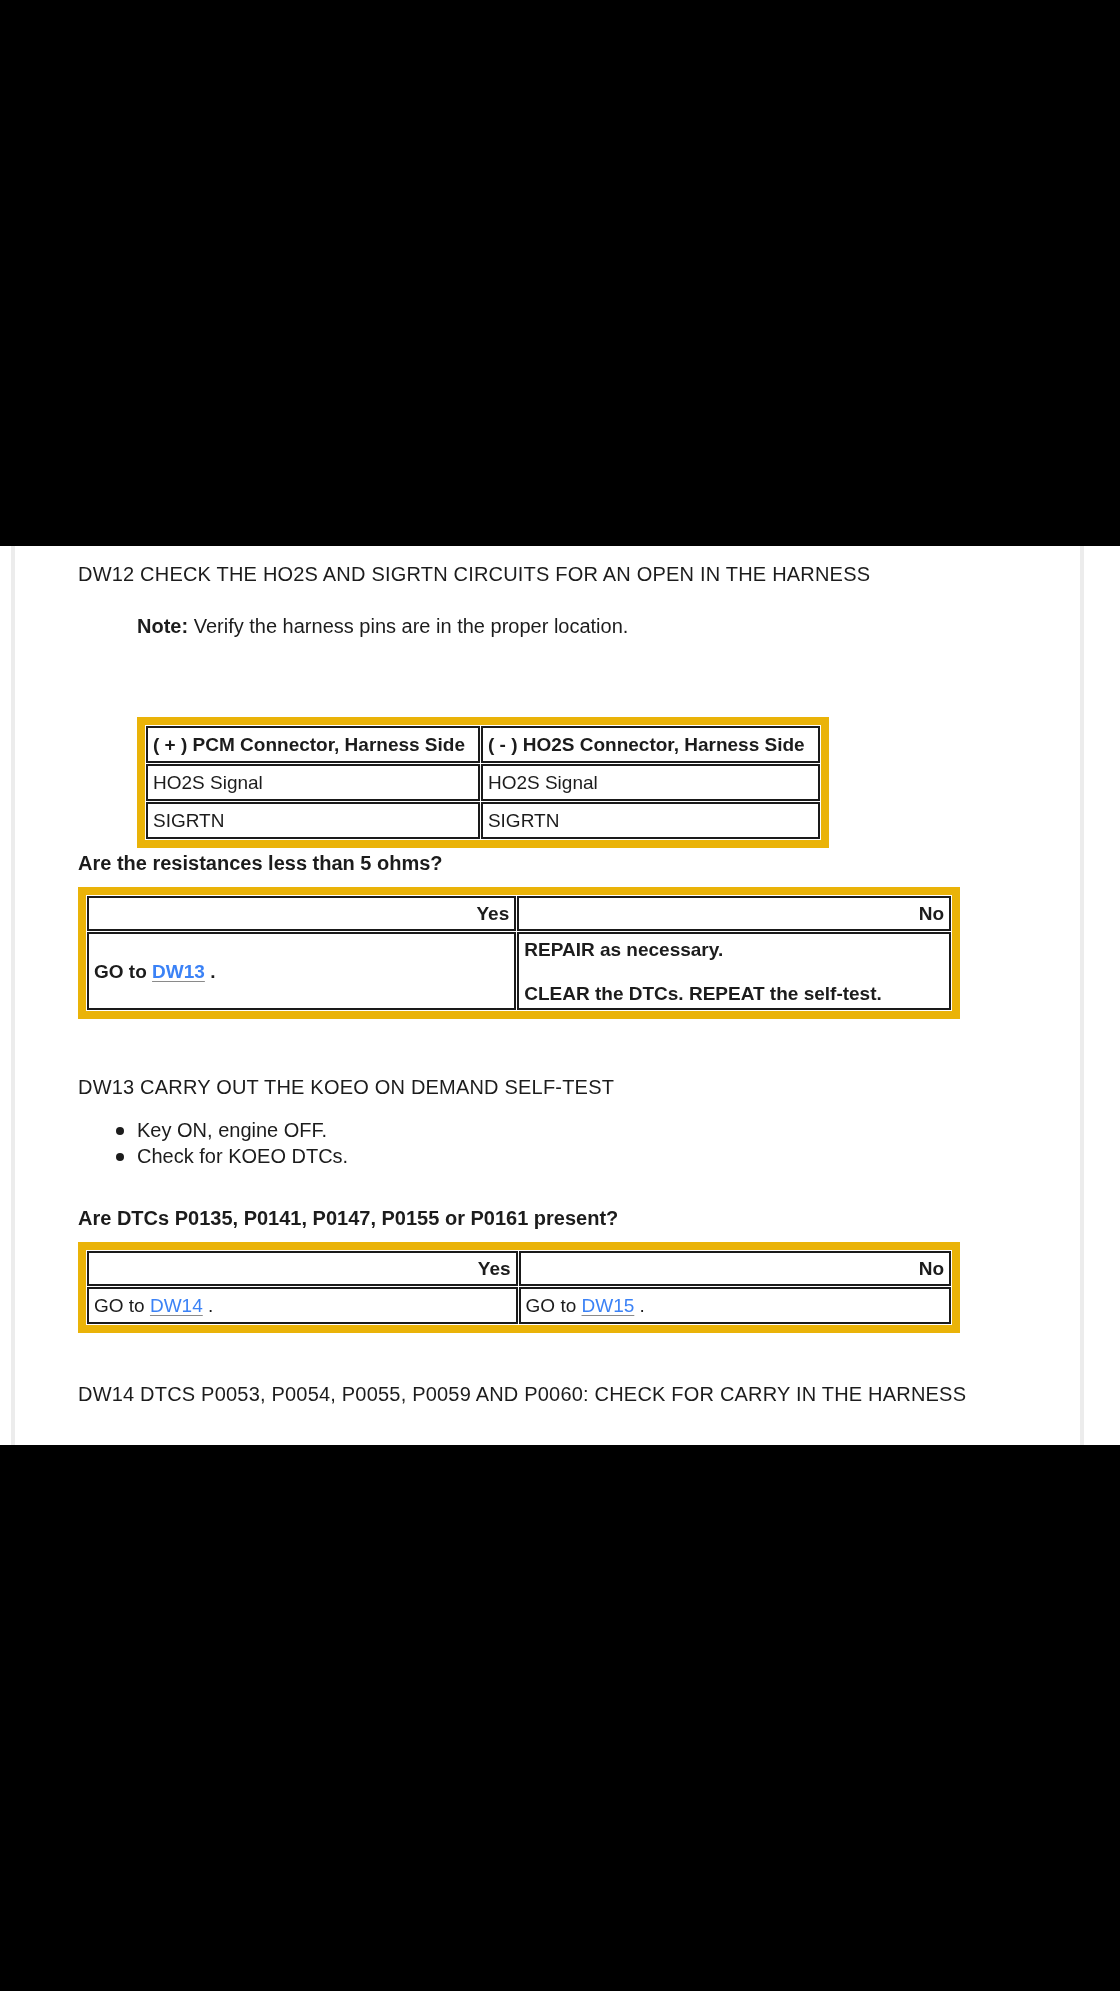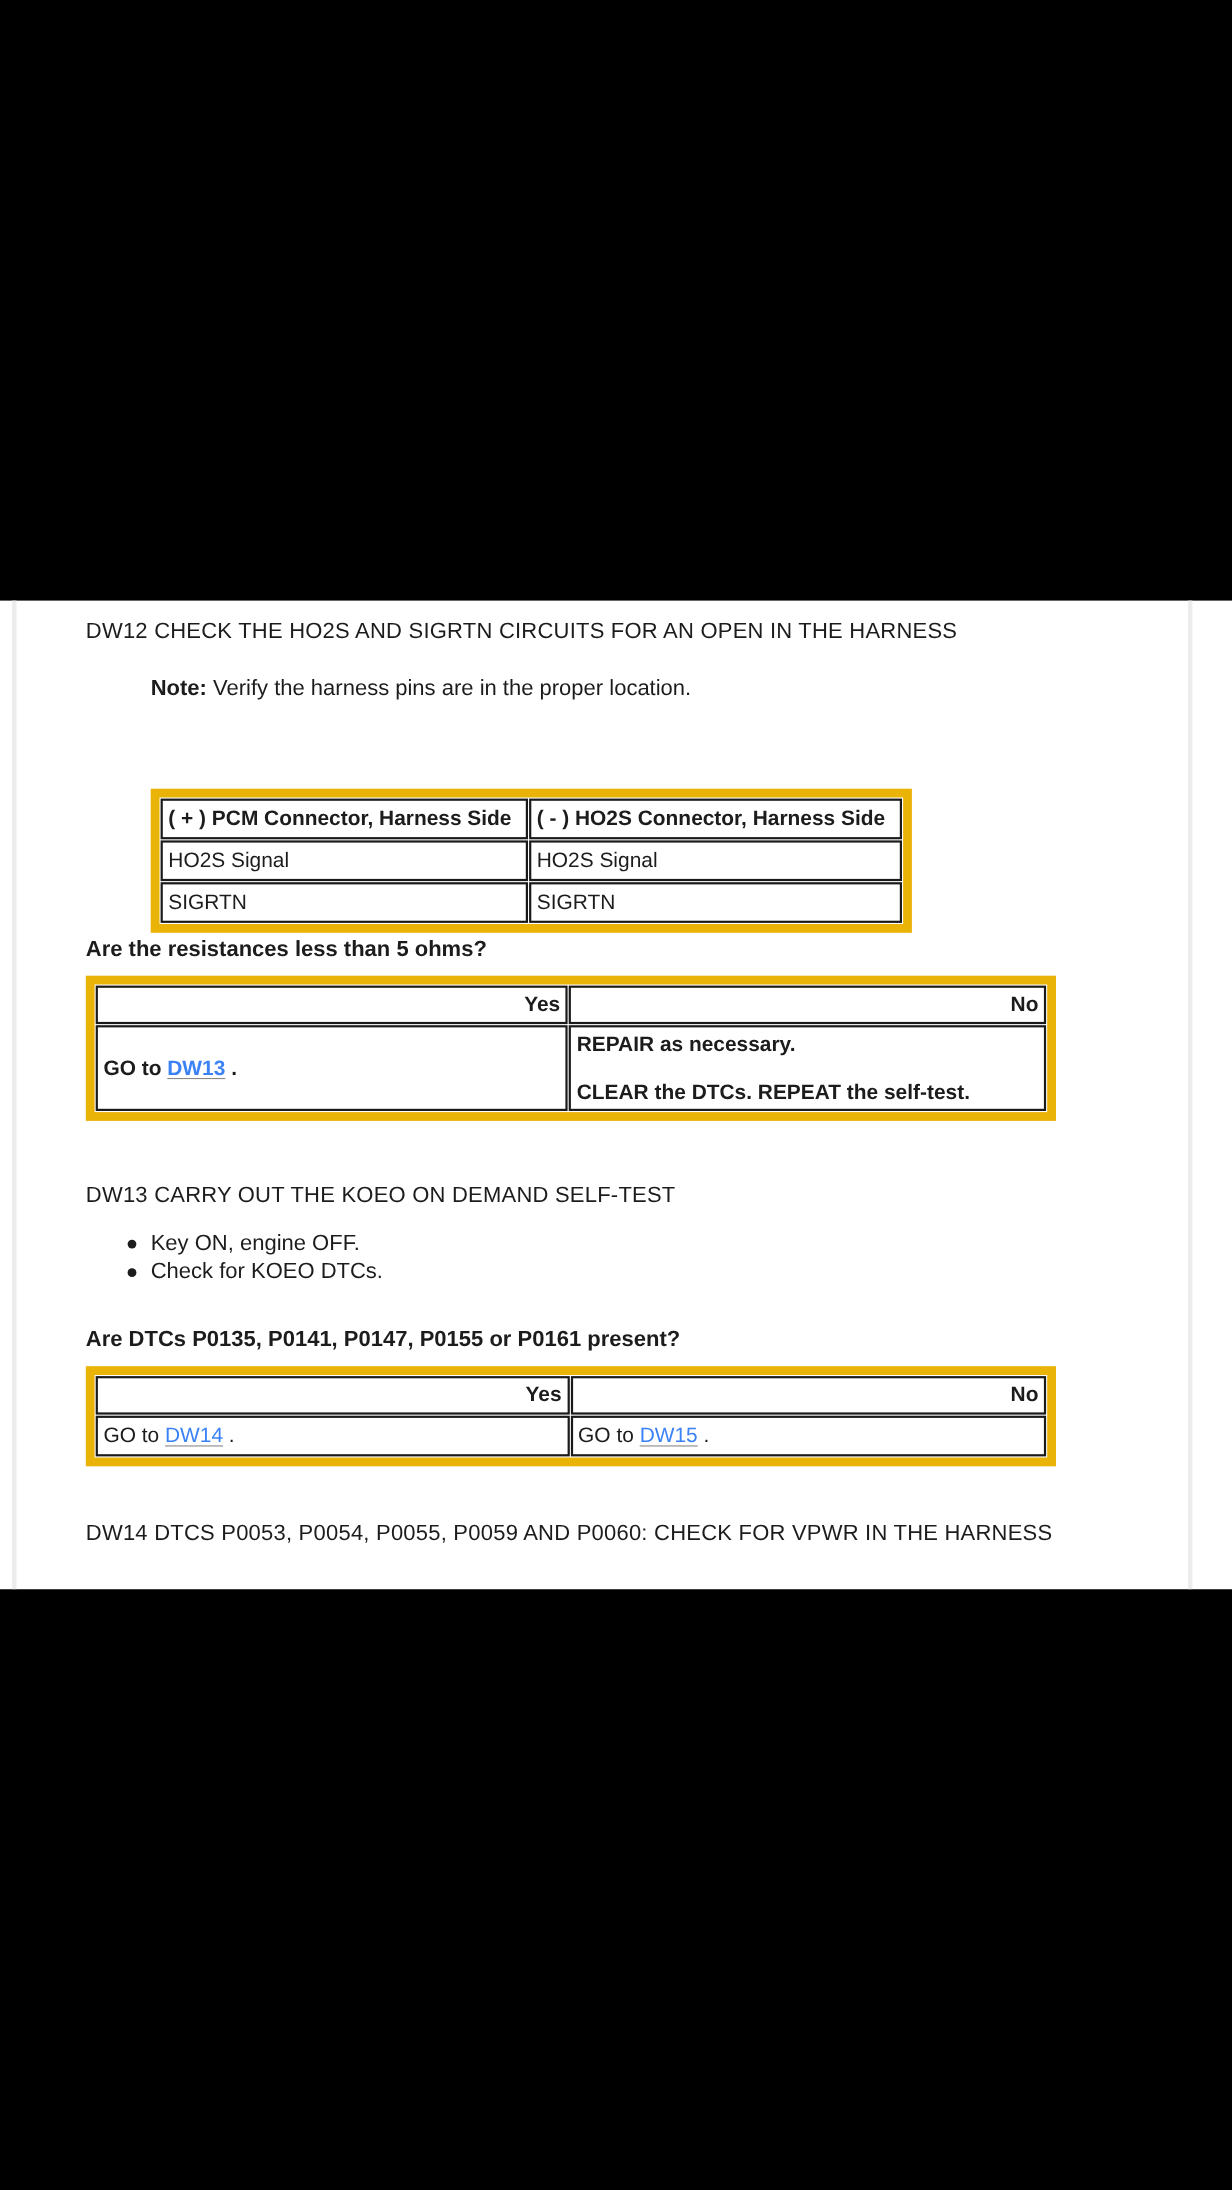--- a/index.html
+++ b/index.html
@@ -124,18 +124,18 @@
         </td>
         <td>
           <span>GO to</span>
           <a class="doclink">DW15</a>
           <span>.</span>
         </td>
       </tr>
     </tbody>
       </table>
 
-    <div class="abs heading" style="top:834px;left:0;width:950px;">DW14 DTCS P0053, P0054, P0055, P0059 AND P0060: CHECK FOR VPWR IN THE HARNESS</div>
+    <div class="abs heading" style="top:834px;left:0;width:950px;">DW14 DTCS P0053, P0054, P0055, P0059 AND P0060: CHECK FOR CARRY IN THE HARNESS</div>
 
   </div>
 </div>
 
 <div class="letterbox" id="letterbox-bottom"></div>
 
 </body></html>

